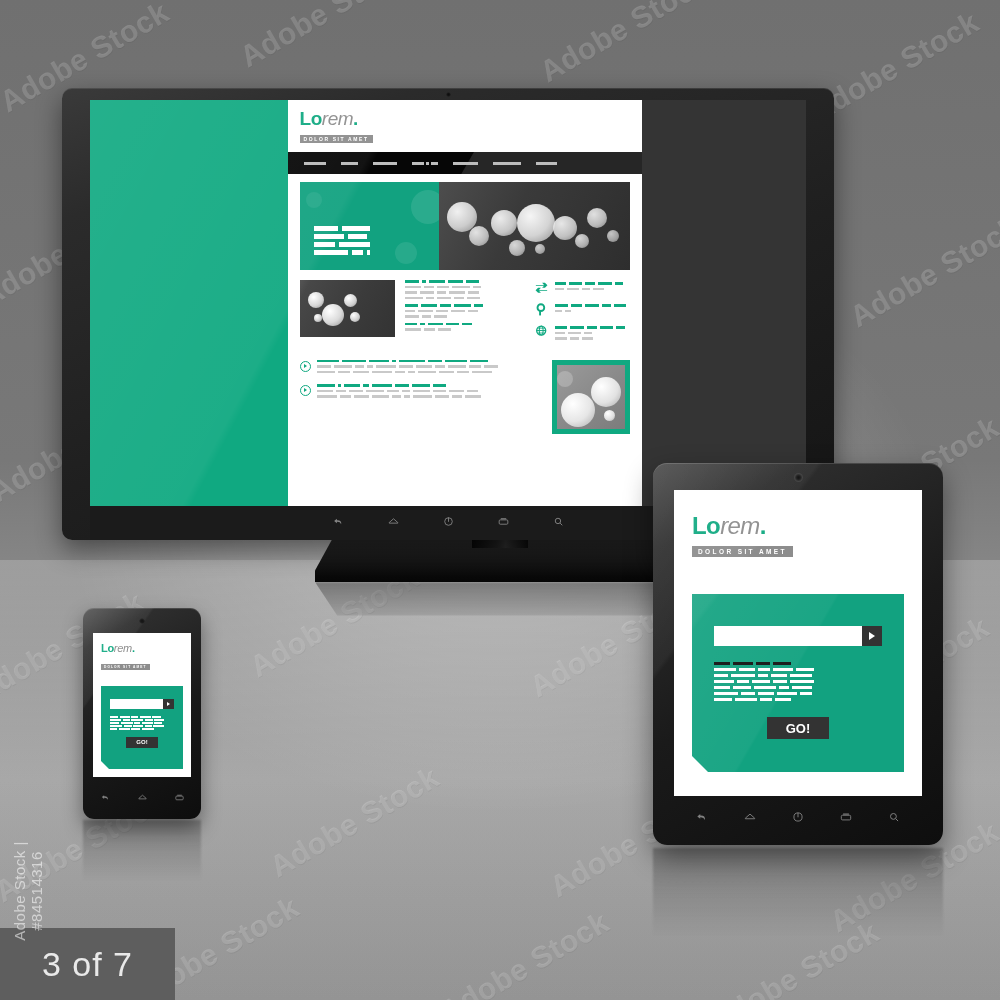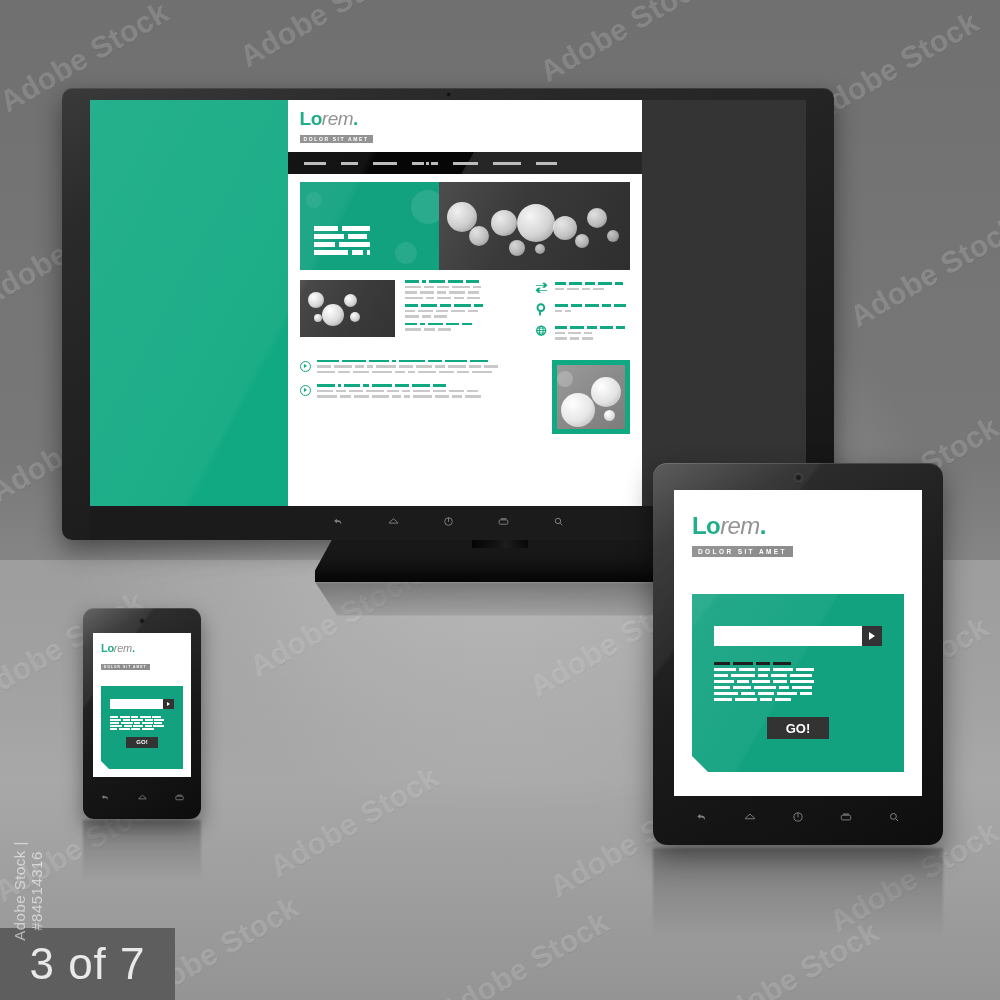--- a/index.html
+++ b/index.html
@@ -32,21 +32,21 @@
     transform:rotate(-30deg);
     white-space:nowrap;
     text-shadow:0 1px 0 rgba(0,0,0,0.05);
   }
 
   
   .caption{
     position:absolute;left:0;bottom:0;width:175px;height:72px;
     background:#5e5e5e;
     display:flex;align-items:center;justify-content:center;
-    color:#e9e9e9;font-size:44px;letter-spacing:1px;
+    color:#e9e9e9;font-size:34px;letter-spacing:1px;
     z-index:40;
   }
   .idstrip{
     position:absolute;left:0;top:0;bottom:0;width:28px;
     z-index:41;pointer-events:none;
   }
   .idtext{
     position:absolute;left:-52px;bottom:92px;width:160px;
     transform:rotate(-90deg);transform-origin:center;
     color:rgba(255,255,255,0.55);font-size:15px;letter-spacing:0.5px;

